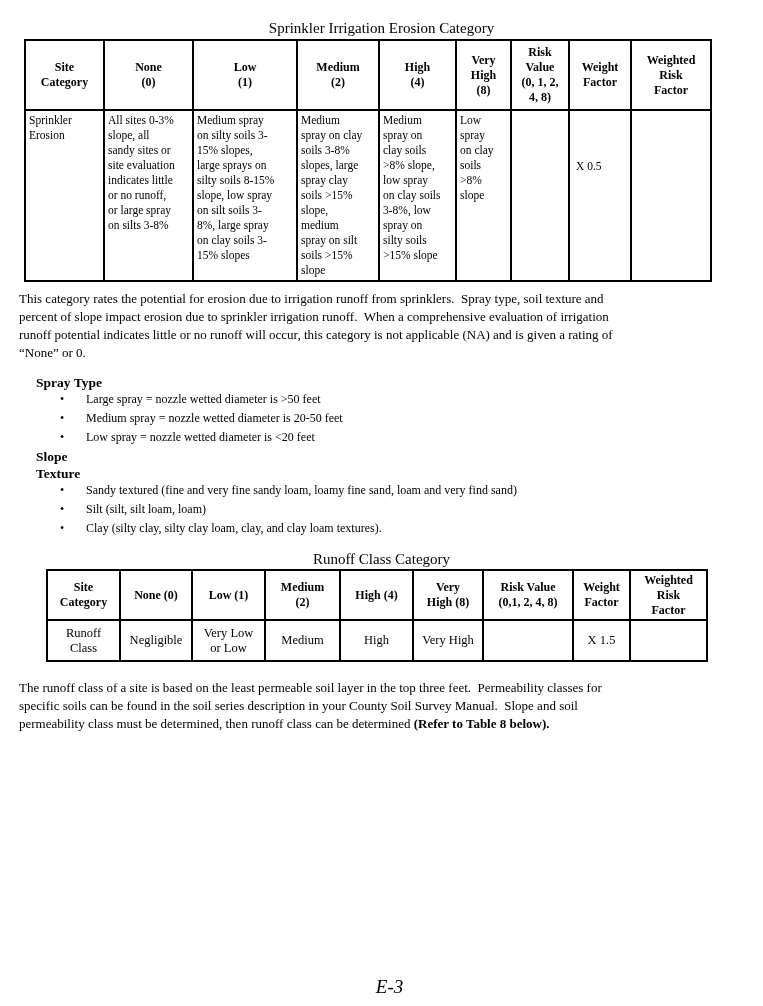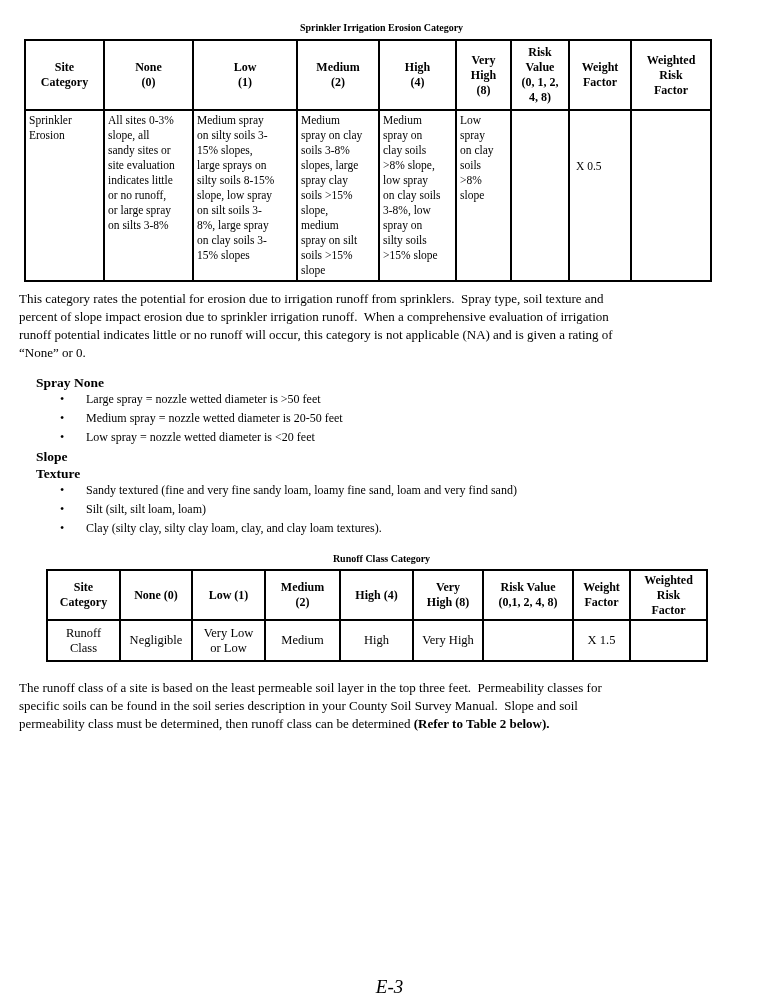--- a/index.html
+++ b/index.html
@@ -6,22 +6,22 @@
   .page {
     position: relative;
     width: 763px;
     height: 1006px;
     background: #ffffff;
     color: #000000;
     font-family: "Liberation Serif", "DejaVu Serif", serif;
     overflow: hidden;
   }
   .doc-title {
-    font-weight: bold;
-    font-size: 10px;
+    font-weight: normal;
+    font-size: 15px;
     line-height: 14px;
     text-align: center;
   }
   .title1 { padding-top: 21px; }
   .title2 { margin-top: 14px; }
 
   table {
     border-collapse: collapse;
     table-layout: fixed;
   }
@@ -207,21 +207,21 @@
         <td></td>
       </tr>
     </tbody>
   </table>
 
   <p class="para p1"><span class="wrap">This category rates the potential for erosion due to irrigation runoff from sprinklers.  Spray type, soil texture and
 percent of slope impact erosion due to sprinkler irrigation runoff.  When a comprehensive evaluation of irrigation
 runoff potential indicates little or no runoff will occur, this category is not applicable (NA) and is given a rating of
 “None” or 0.</span></p>
 
-  <div class="heading h-spray">Spray None</div>
+  <div class="heading h-spray">Spray Type</div>
   <ul class="bullets ul-spray">
     <li><span class="dot">•</span><span>Large spray = nozzle wetted diameter is &gt;50 feet</span></li>
     <li><span class="dot">•</span><span>Medium spray = nozzle wetted diameter is 20-50 feet</span></li>
     <li><span class="dot">•</span><span>Low spray = nozzle wetted diameter is &lt;20 feet</span></li>
   </ul>
 
   <div class="heading h-slope">Slope</div>
 
   <div class="heading h-texture">Texture</div>
   <ul class="bullets ul-texture">
@@ -276,17 +276,17 @@
         <td>Very High</td>
         <td></td>
         <td>X 1.5</td>
         <td></td>
       </tr>
     </tbody>
   </table>
 
   <p class="para p2"><span class="wrap">The runoff class of a site is based on the least permeable soil layer in the top three feet.  Permeability classes for
 specific soils can be found in the soil series description in your County Soil Survey Manual.  Slope and soil
-permeability class must be determined, then runoff class can be determined </span><b class="wrap">(Refer to Table 2 below).</b></p>
+permeability class must be determined, then runoff class can be determined </span><b class="wrap">(Refer to Table 8 below).</b></p>
 
   <div class="footer">E-3</div>
 
 </div>
 
 </body></html>

